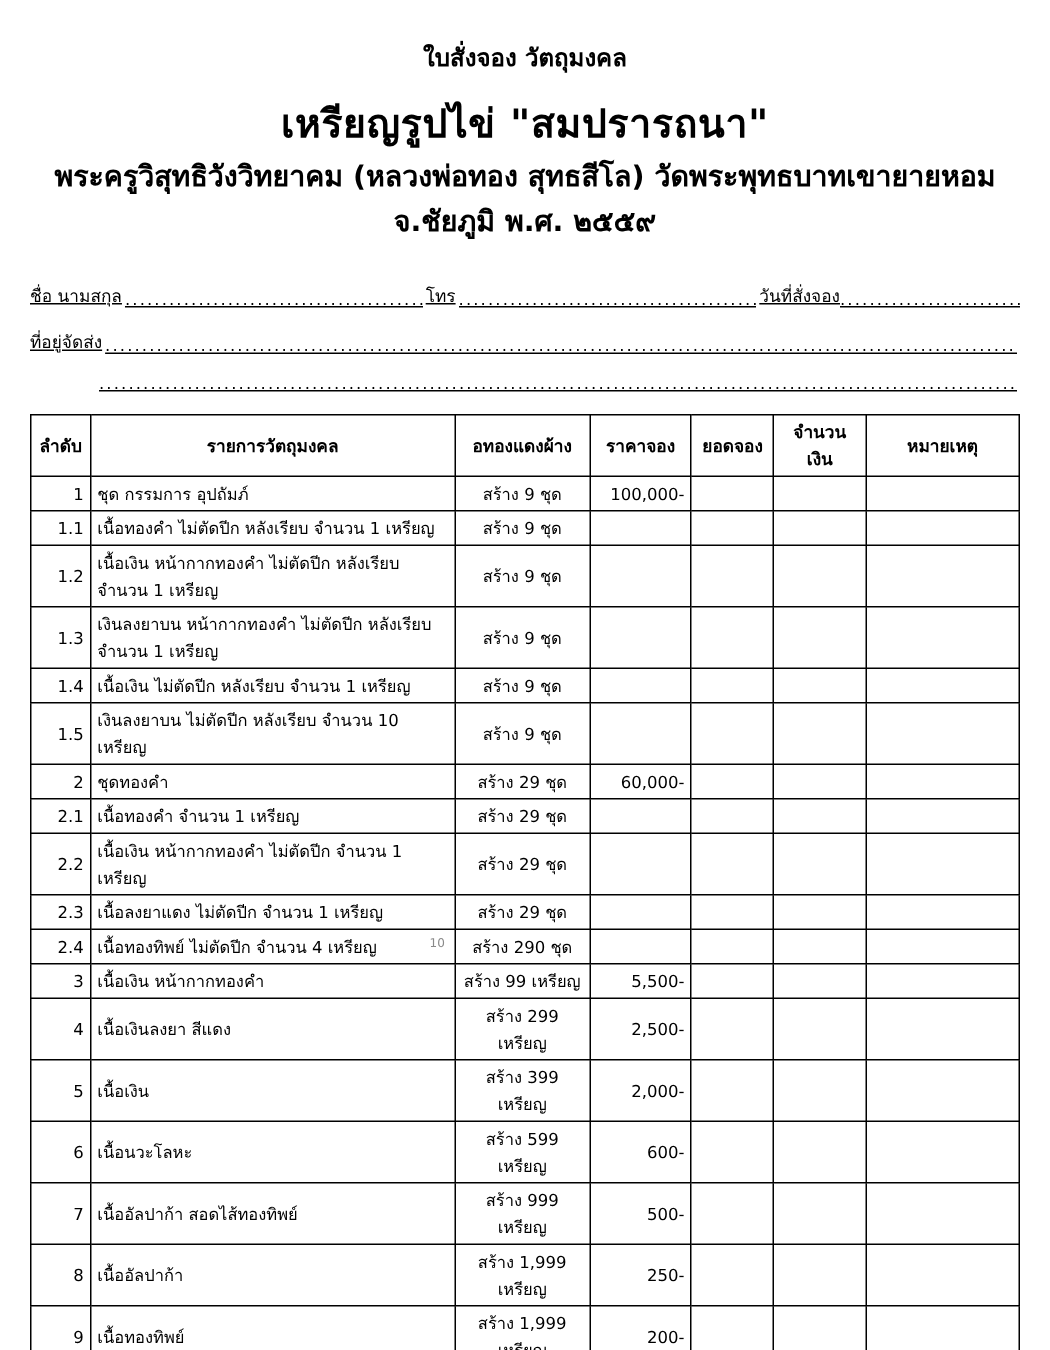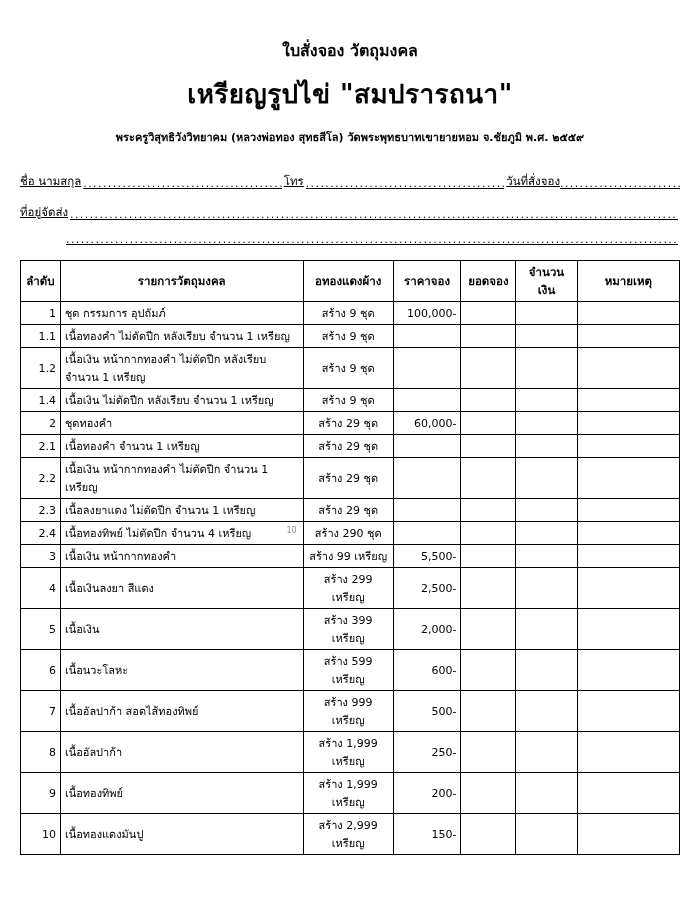--- a/index.html
+++ b/index.html
@@ -9,42 +9,41 @@
     background: #ffffff;
   }
   body {
     font-family: "DejaVu Sans", "Liberation Sans", sans-serif;
     color: #000;
     position: relative;
   }
   .page {
     width: 700px;
     height: 900px;
-    padding: 22px 20px 10px 20px;
+    padding: 10px 20px 10px 20px;
     position: relative;
   }
 
   
   .header { text-align: center; }
   .title-1 {
     font-size: 16px;
     font-weight: bold;
     letter-spacing: 0px;
     margin-top: 16px;
   }
   .title-2 {
     font-size: 26px;
     font-weight: bold;
     margin-top: 10px;
     letter-spacing: 0.5px;
   }
   .title-3 {
-    font-size: 11px;
+    font-size: 19px;
     font-weight: bold;
-    margin-top: 14px;
     letter-spacing: 0px;
   }
 
   
   .form-block {
     margin-top: 26px;
     font-size: 11.5px;
     text-decoration: underline;
   }
   .form-row {
@@ -164,22 +163,40 @@
         <tr>
           <td class="c-no">1.2</td>
           <td class="c-desc"><span>เนื้อเงิน หน้ากากทองคำ ไม่ตัดปีก หลังเรียบ จำนวน 1 เหรียญ</span></td>
           <td class="c-qty">สร้าง 9 ชุด</td>
           <td class="c-price"></td>
           <td class="c-book"></td>
           <td class="c-amount"></td>
           <td class="c-note"></td>
         </tr>
         <tr>
+          <td class="c-no">1.3</td>
+          <td class="c-desc"><span>เงินลงยาบน หน้ากากทองคำ ไม่ตัดปีก หลังเรียบ จำนวน 1 เหรียญ</span></td>
+          <td class="c-qty">สร้าง 9 ชุด</td>
+          <td class="c-price"></td>
+          <td class="c-book"></td>
+          <td class="c-amount"></td>
+          <td class="c-note"></td>
+        </tr>
+        <tr>
           <td class="c-no">1.4</td>
           <td class="c-desc"><span>เนื้อเงิน ไม่ตัดปีก หลังเรียบ จำนวน 1 เหรียญ</span></td>
+          <td class="c-qty">สร้าง 9 ชุด</td>
+          <td class="c-price"></td>
+          <td class="c-book"></td>
+          <td class="c-amount"></td>
+          <td class="c-note"></td>
+        </tr>
+        <tr>
+          <td class="c-no">1.5</td>
+          <td class="c-desc"><span>เงินลงยาบน ไม่ตัดปีก หลังเรียบ จำนวน 10 เหรียญ</span></td>
           <td class="c-qty">สร้าง 9 ชุด</td>
           <td class="c-price"></td>
           <td class="c-book"></td>
           <td class="c-amount"></td>
           <td class="c-note"></td>
         </tr>
         <tr>
           <td class="c-no">2</td>
           <td class="c-desc"><span>ชุดทองคำ</span></td>
           <td class="c-qty">สร้าง 29 ชุด</td>

